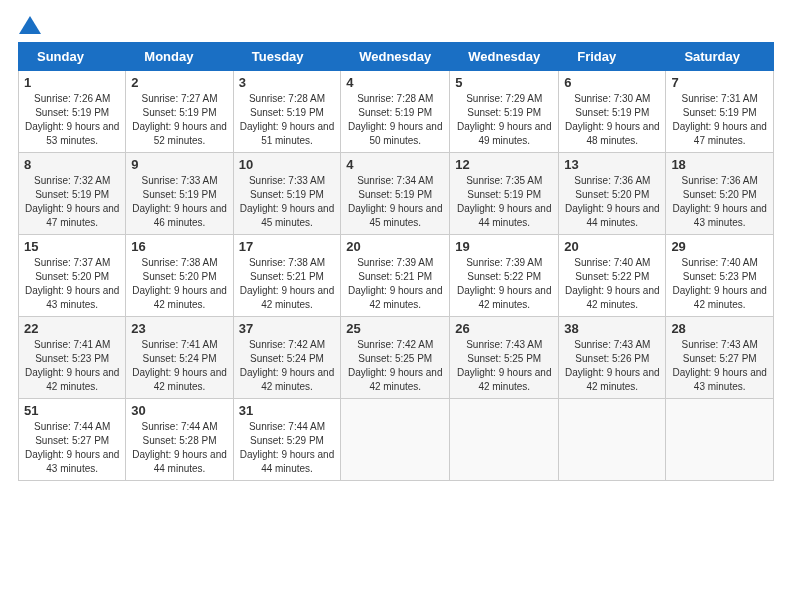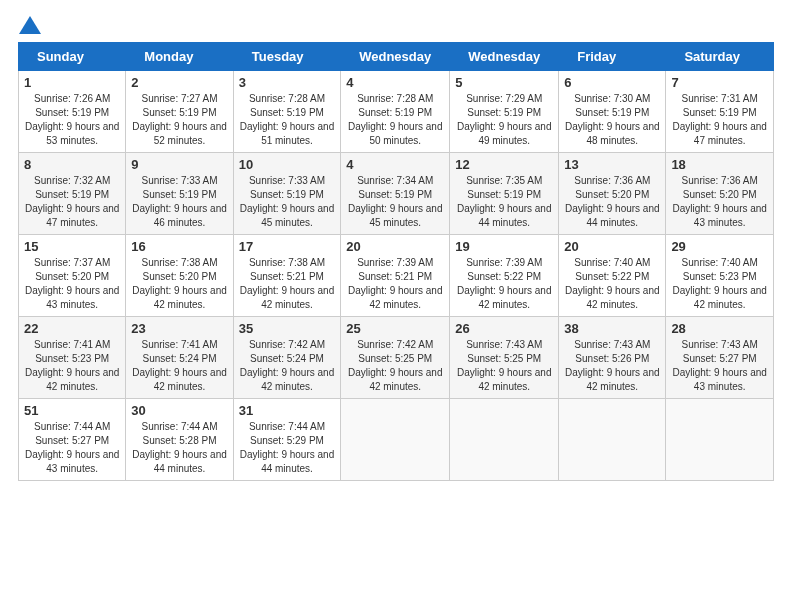--- a/index.html
+++ b/index.html
@@ -216,21 +216,21 @@
         <tr>
           <td>
             <span class="day-number">22</span>
             <div class="day-info">Sunrise: 7:41 AM<br>Sunset: 5:23 PM<br>Daylight: 9 hours and 42 minutes.</div>
           </td>
           <td>
             <span class="day-number">23</span>
             <div class="day-info">Sunrise: 7:41 AM<br>Sunset: 5:24 PM<br>Daylight: 9 hours and 42 minutes.</div>
           </td>
           <td>
-            <span class="day-number">35</span>
+            <span class="day-number">37</span>
             <div class="day-info">Sunrise: 7:42 AM<br>Sunset: 5:24 PM<br>Daylight: 9 hours and 42 minutes.</div>
           </td>
           <td>
             <span class="day-number">25</span>
             <div class="day-info">Sunrise: 7:42 AM<br>Sunset: 5:25 PM<br>Daylight: 9 hours and 42 minutes.</div>
           </td>
           <td>
             <span class="day-number">26</span>
             <div class="day-info">Sunrise: 7:43 AM<br>Sunset: 5:25 PM<br>Daylight: 9 hours and 42 minutes.</div>
           </td>

